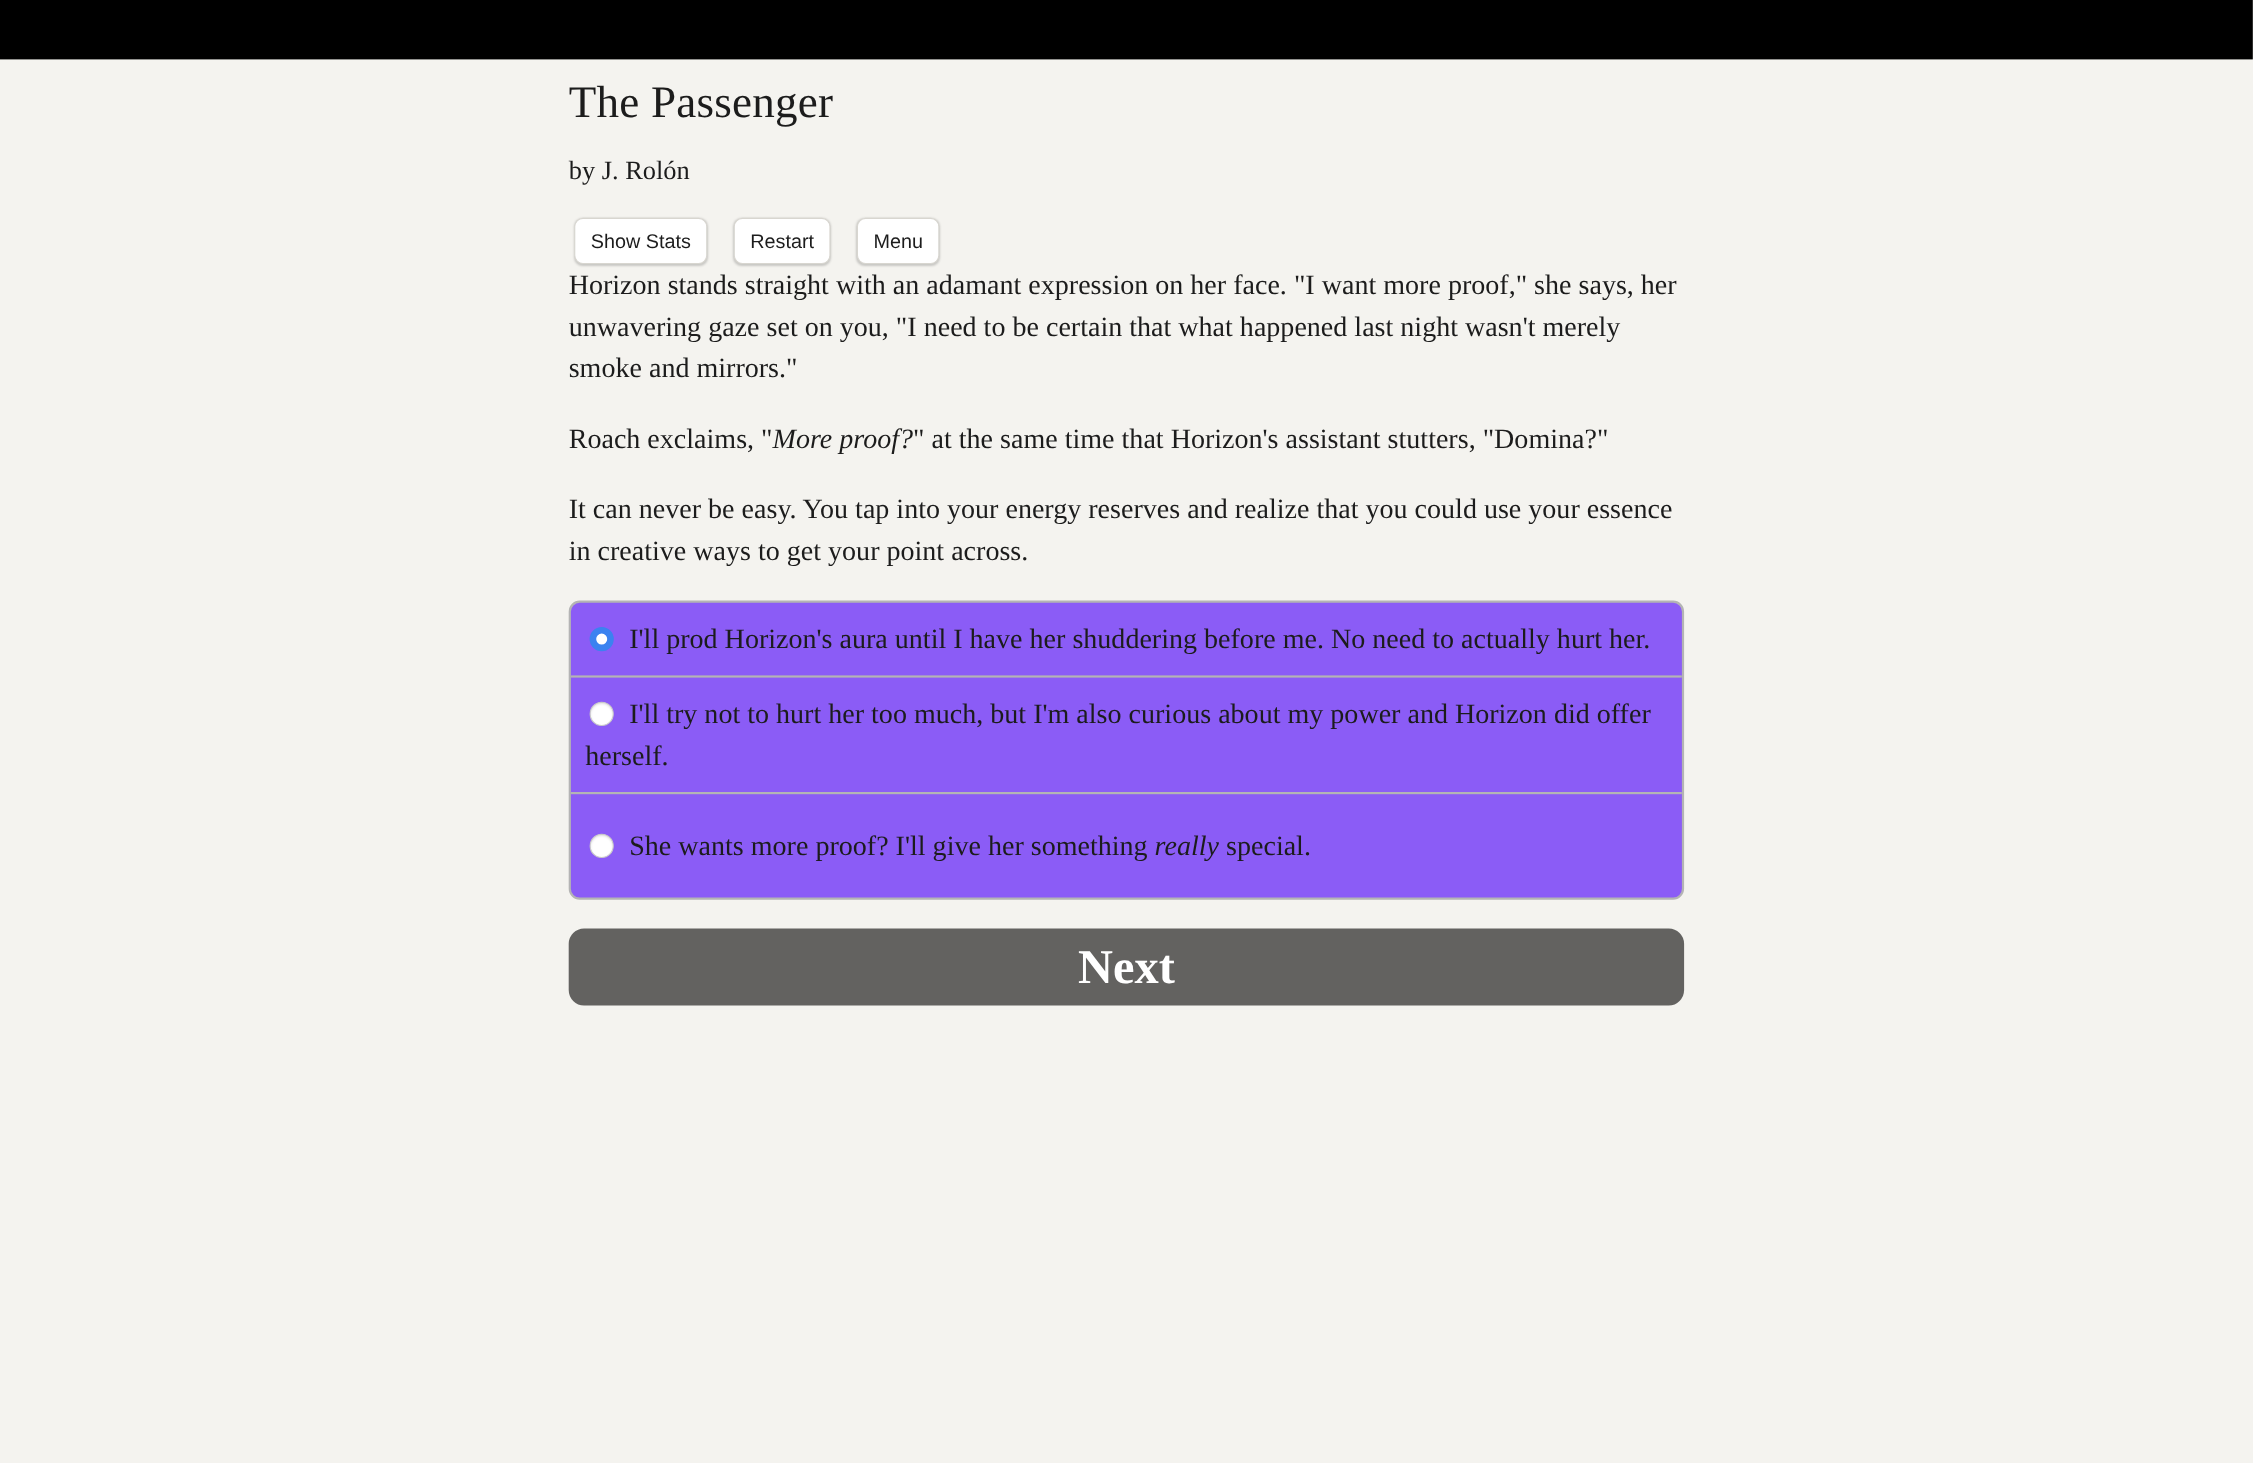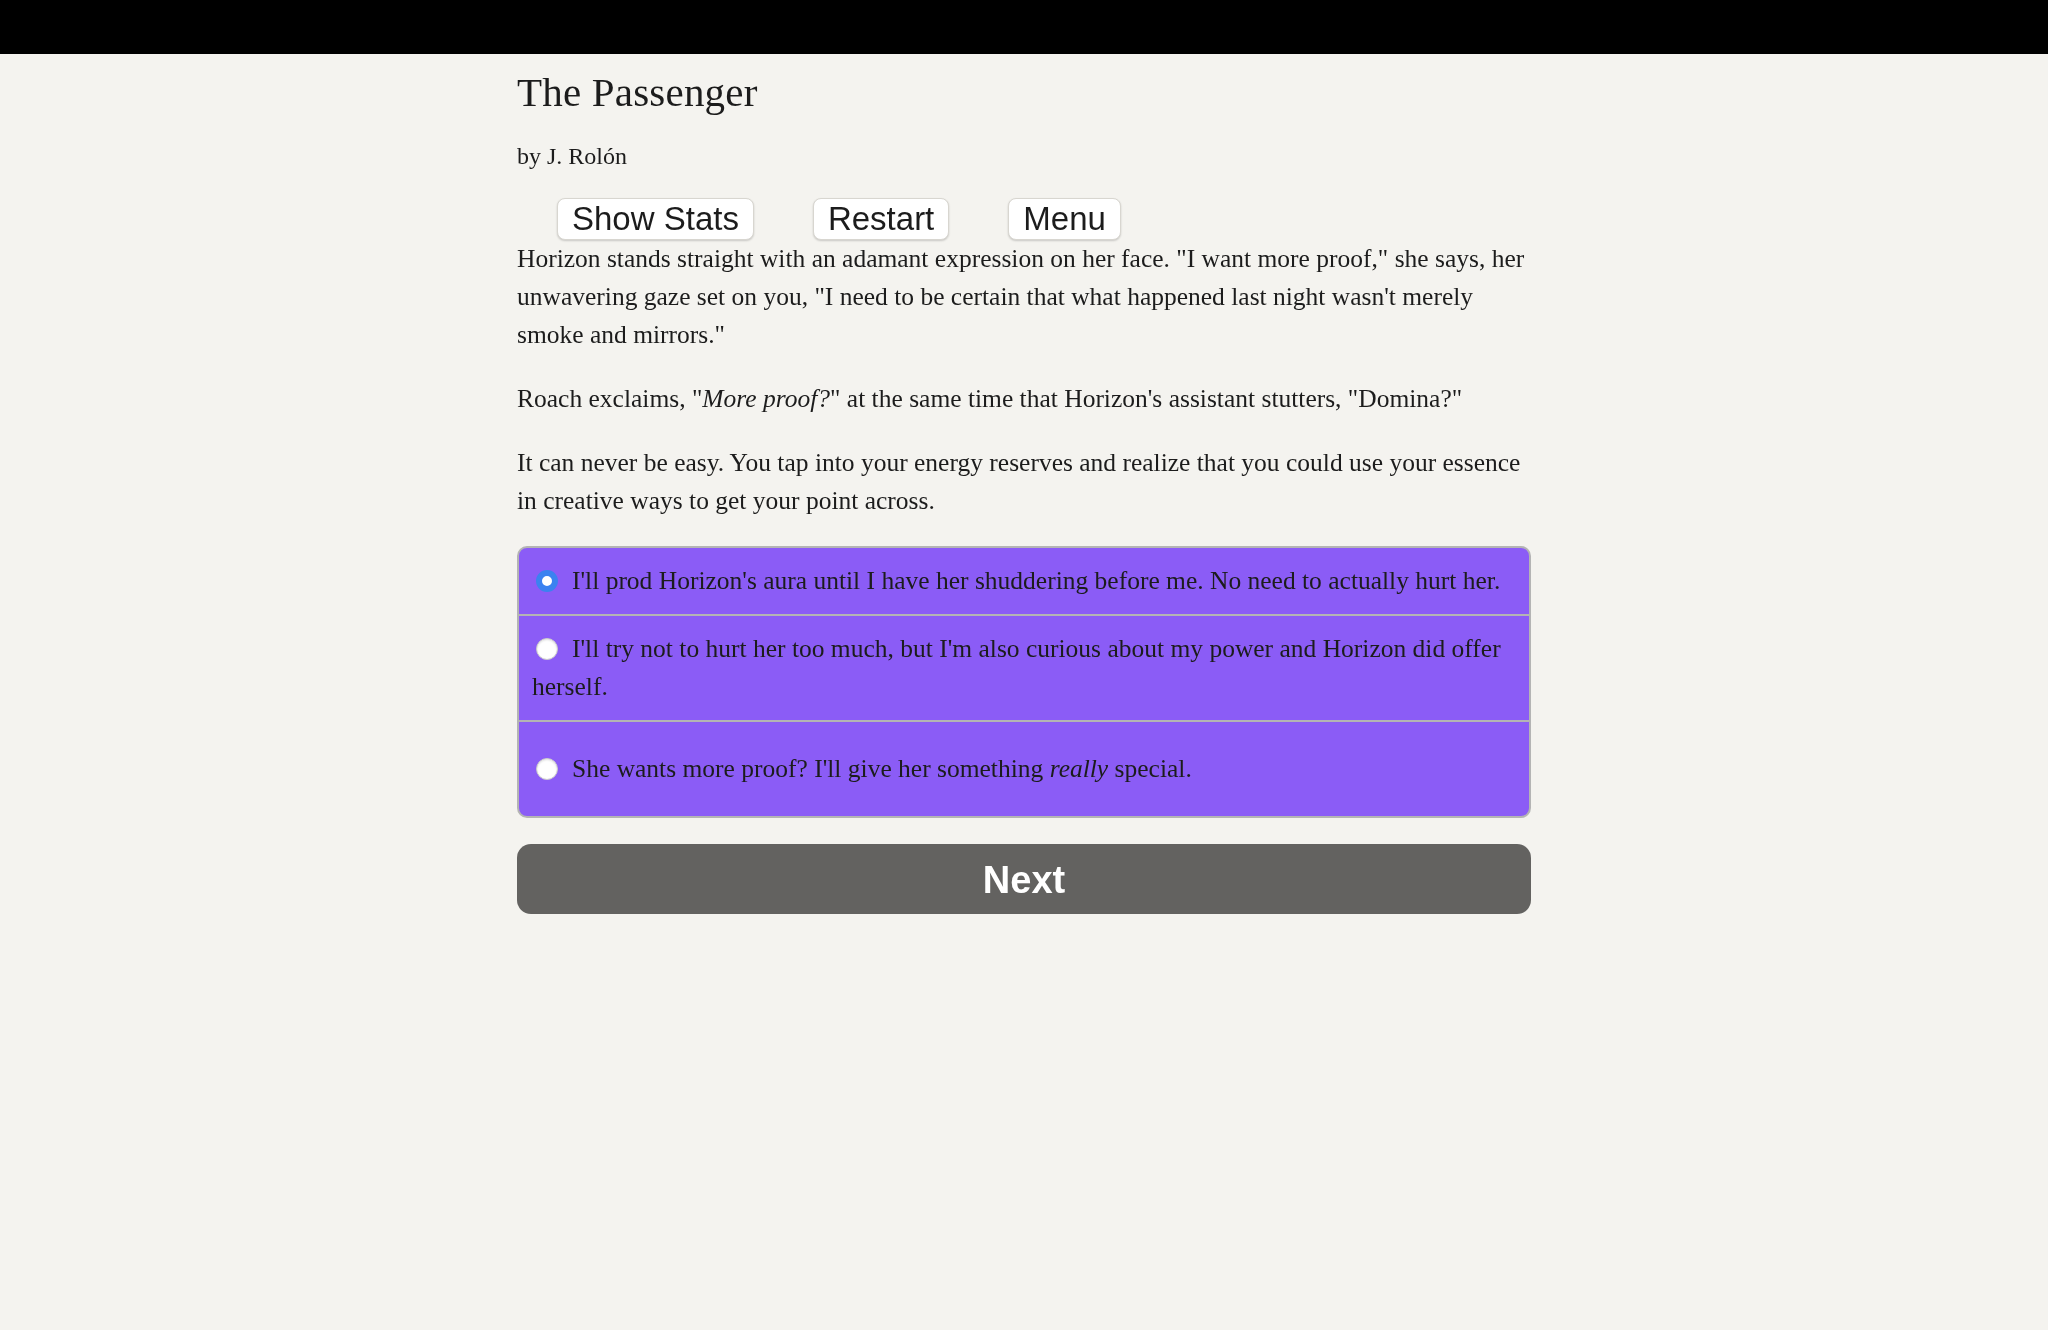--- a/index.html
+++ b/index.html
@@ -38,31 +38,30 @@
       line-height: 40px;
     }
     .toolbar {
       margin-top: 22px;
       display: flex;
       gap: 24px;
       padding-left: 5px;
     }
     .tbtn {
       font-family: "Liberation Sans", "DejaVu Sans", sans-serif;
-      font-size: 33px;
+      font-size: 18px;
       color: #1c1c1c;
       background: #ffffff;
       border: 1px solid #d8d6d0;
       border-radius: 8px;
       box-shadow: 0 1px 2px rgba(0,0,0,0.18);
       height: 42px;
       padding: 0 14px;
       line-height: 40px;
       cursor: pointer;
-      margin-left: 35px;
     }
     .story {
       font-size: 25.5px;
       line-height: 38px;
     }
     .story p {
       margin: 0 0 26px 0;
     }
     .choices {
       margin-top: 6px;
@@ -104,23 +103,23 @@
       border: 6.5px solid #3b82f0;
     }
     .next {
       margin-top: 26px;
       width: 1014px;
       height: 70px;
       background: #636260;
       color: #ffffff;
       border: none;
       border-radius: 14px;
-      font-family: Liberation Sans, sans-serif;
+      font-family: Liberation Serif, serif;
       font-weight: bold;
-      font-size: 38px;
+      font-size: 44px;
       line-height: 70px;
       text-align: center;
       cursor: pointer;
       display: block;
     }
     em { font-style: italic; }
   </style>
 </head>
 <body>
 

